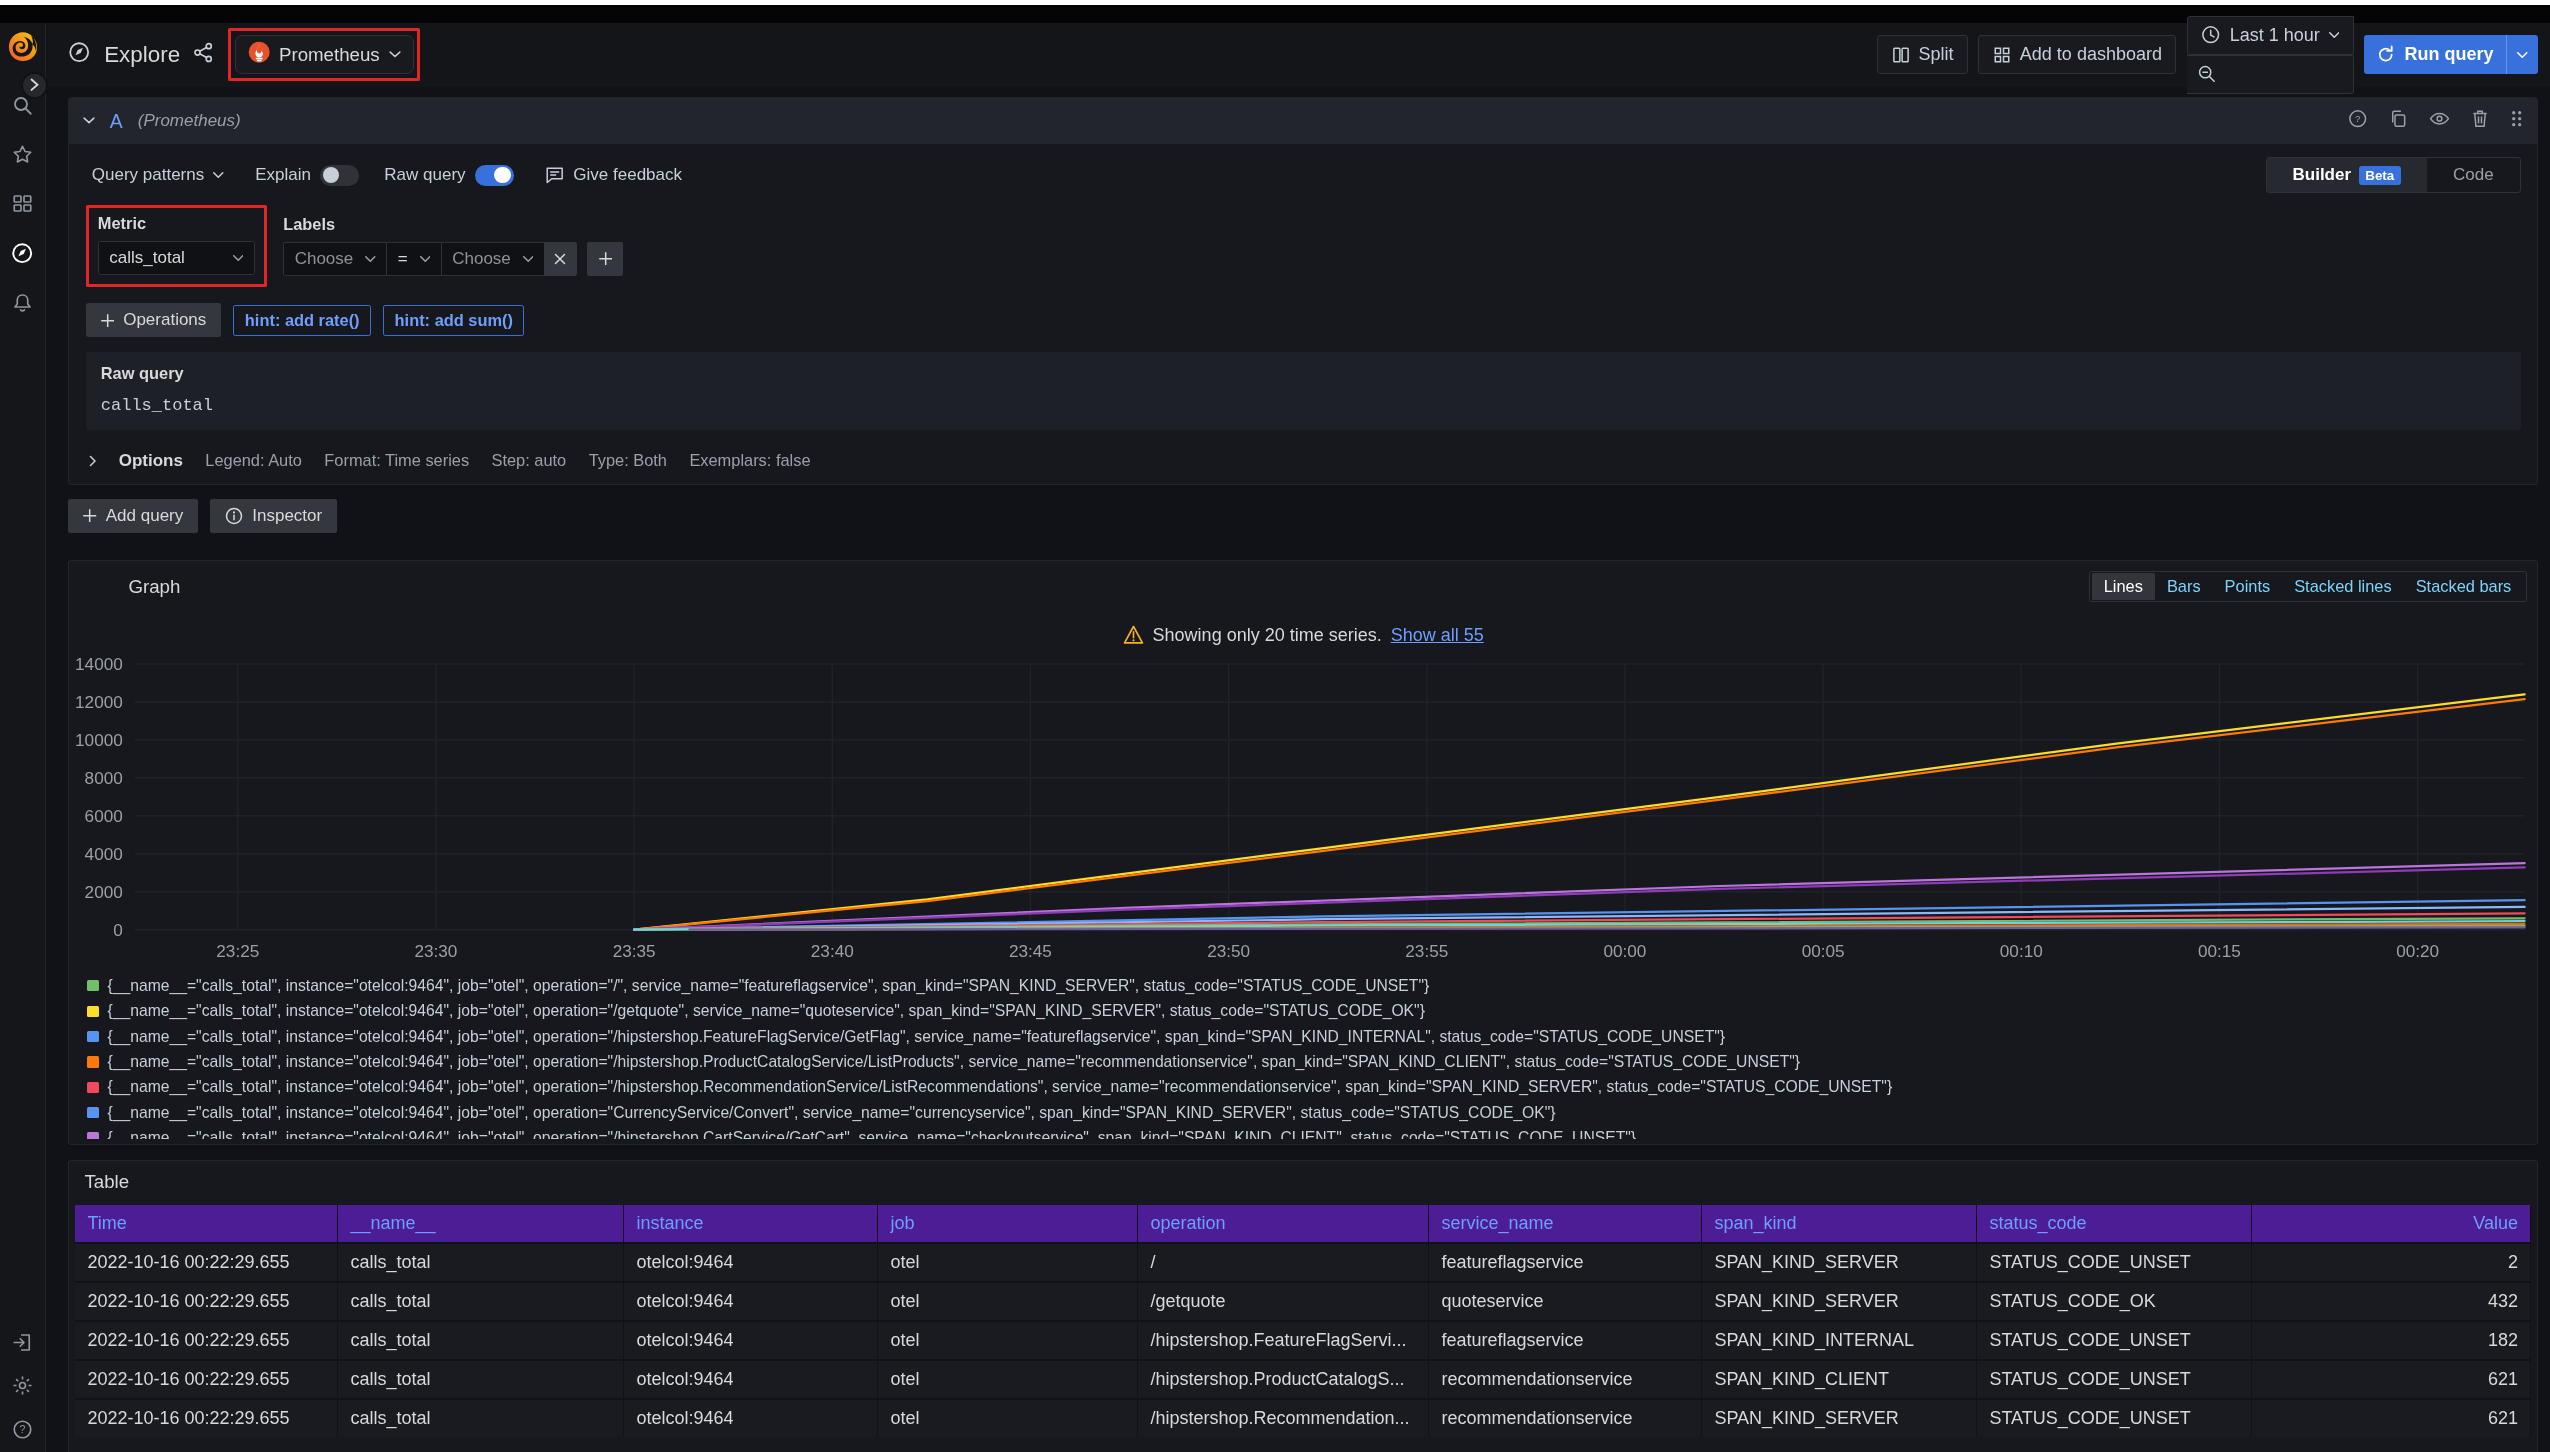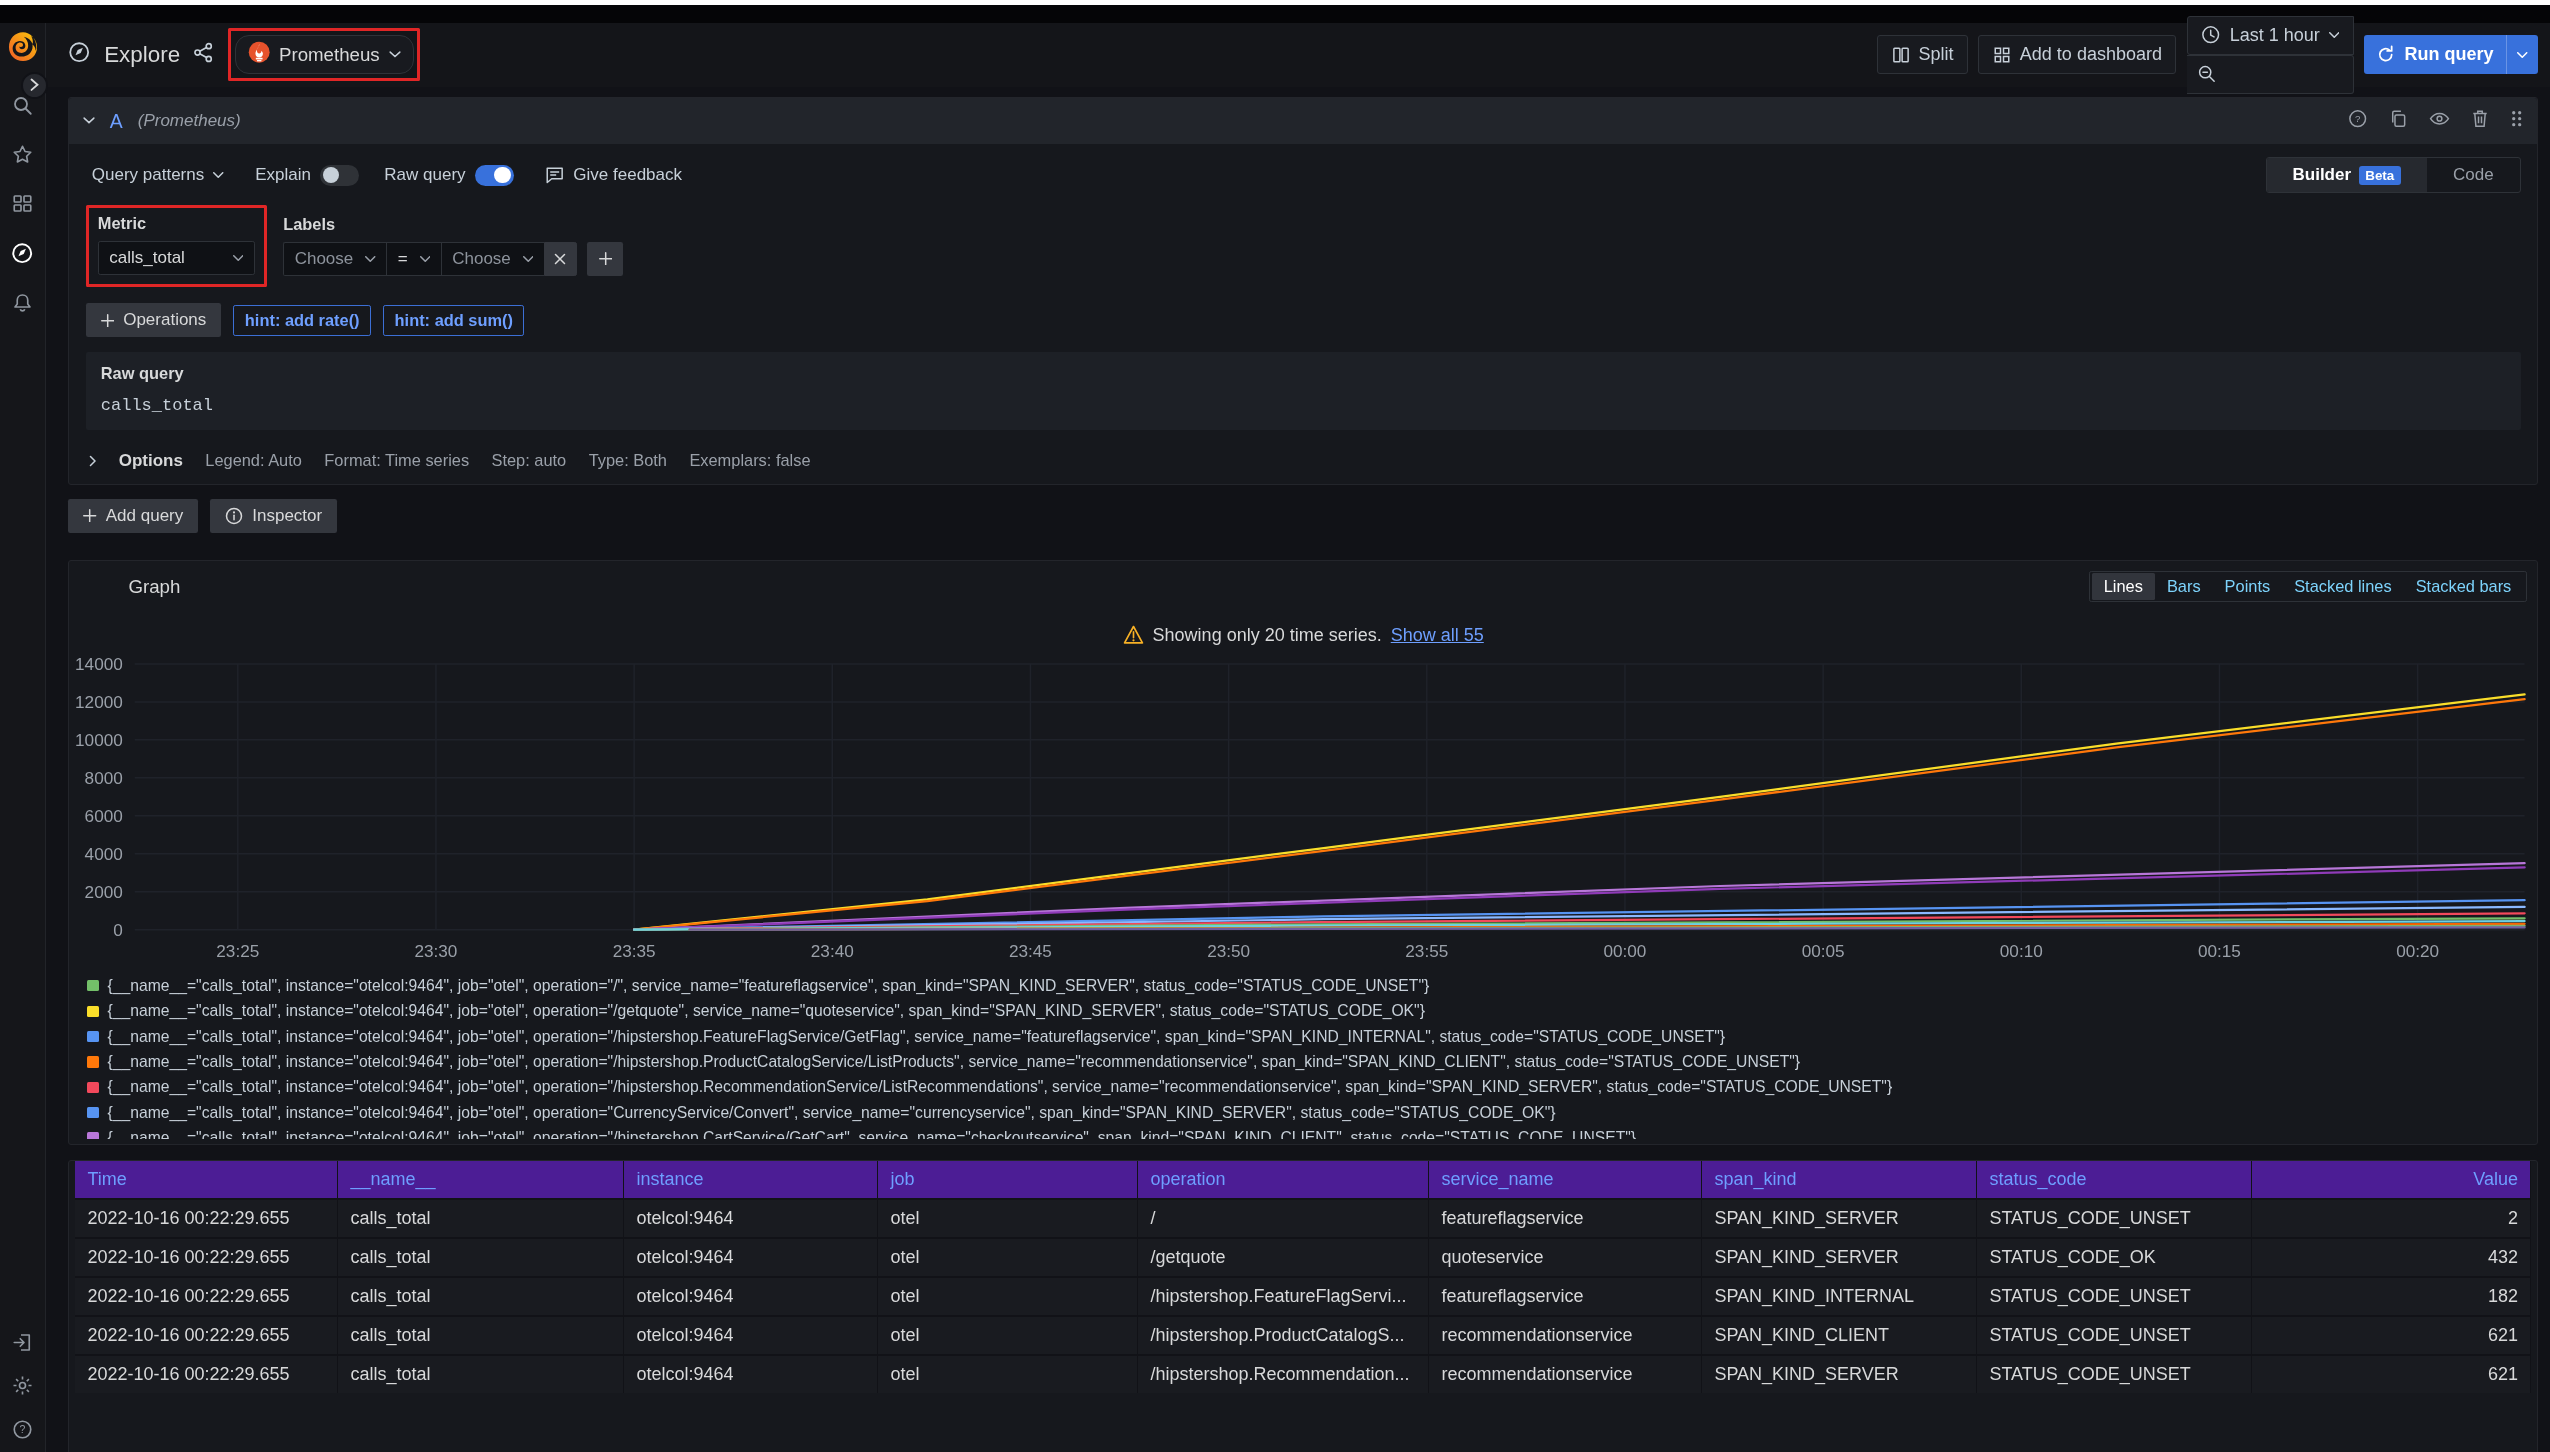--- a/index.html
+++ b/index.html
@@ -22,21 +22,21 @@
   .side-icons.bottom{margin-top:auto;margin-bottom:12px;gap:21px;}
   .side-ic{width:22.4px;height:22.4px;display:flex;align-items:center;justify-content:center;color:#9097a0;}
   .side-ic.active{color:#ffffff;}
   .side-ic svg{display:block;}
   
   .main{flex:1;display:flex;flex-direction:column;min-width:0;}
   .topbar{height:64px;display:flex;align-items:center;justify-content:space-between;padding:0 12px 0 22.4px;background:#141519;}
   .tb-left{display:flex;align-items:center;gap:13.4px;}
   .page-title{font-size:22.4px;font-weight:500;color:#d8d9da;margin:0;}
   .redbox{border:3.7px solid var(--red);padding:3.7px;border-radius:1.5px;}
-  .ds-picker{display:flex;align-items:center;gap:9px;height:39px;padding:0 12px;background:#181a1f;border:0.7px solid var(--input-border);border-radius:14px;color:var(--text);font-size:18.7px;}
+  .ds-picker{display:flex;align-items:center;gap:9px;height:39px;padding:0 12px;background:#181a1f;border:0.7px solid var(--input-border);border-radius:7px;color:var(--text);font-size:18.7px;}
   .tb-right{display:flex;align-items:center;gap:10.5px;}
   .tb-btn{display:flex;align-items:center;gap:9px;height:39px;padding:0 13.4px;background:#181a1f;border:0.7px solid var(--input-border);border-radius:3px;color:#c7d0d9;font-size:18px;font-weight:500;}
   .tb-group{display:flex;flex-direction:column;}
   .tb-group .tb-btn:first-child{border-top-right-radius:0;border-bottom-right-radius:0;}
   .tb-group .tb-btn:last-child{border-left:none;border-top-left-radius:0;border-bottom-left-radius:0;padding:0 10.5px;}
   .run-btn{display:flex;align-items:center;height:39px;background:var(--blue);border:none;border-radius:3px;color:#fff;font-size:18px;font-weight:600;padding:0;}
   .run-btn .lab{padding:0 12px 0 6px;}
   .run-btn .ic{padding:0 3px 0 12px;display:flex;}
   .run-btn .chev{border-left:0.7px solid rgba(255,255,255,.25);height:39px;display:flex;align-items:center;padding:0 10.5px;}
   .chev-svg{display:block;}
@@ -559,20 +559,21 @@
               <span class="legend-label">{__name__="calls_total", instance="otelcol:9464", job="otel", operation="CurrencyService/Convert", service_name="currencyservice", span_kind="SPAN_KIND_SERVER", status_code="STATUS_CODE_OK"}</span>
             </div>
             <div class="legend-row">
               <span class="legend-swatch" style="background: rgb(184, 119, 217);"></span>
               <span class="legend-label">{__name__="calls_total", instance="otelcol:9464", job="otel", operation="/hipstershop.CartService/GetCart", service_name="checkoutservice", span_kind="SPAN_KIND_CLIENT", status_code="STATUS_CODE_UNSET"}</span>
             </div>
           </div>
       </section>
 
       <section class="card table-card">
+        <span class="t-title">Table</span>
         <div class="tbl" id="data-table">
             <div class="tbl-hcell">Time</div>
             <div class="tbl-hcell">__name__</div>
             <div class="tbl-hcell">instance</div>
             <div class="tbl-hcell">job</div>
             <div class="tbl-hcell">operation</div>
             <div class="tbl-hcell">service_name</div>
             <div class="tbl-hcell">span_kind</div>
             <div class="tbl-hcell">status_code</div>
             <div class="tbl-hcell num">Value</div>

